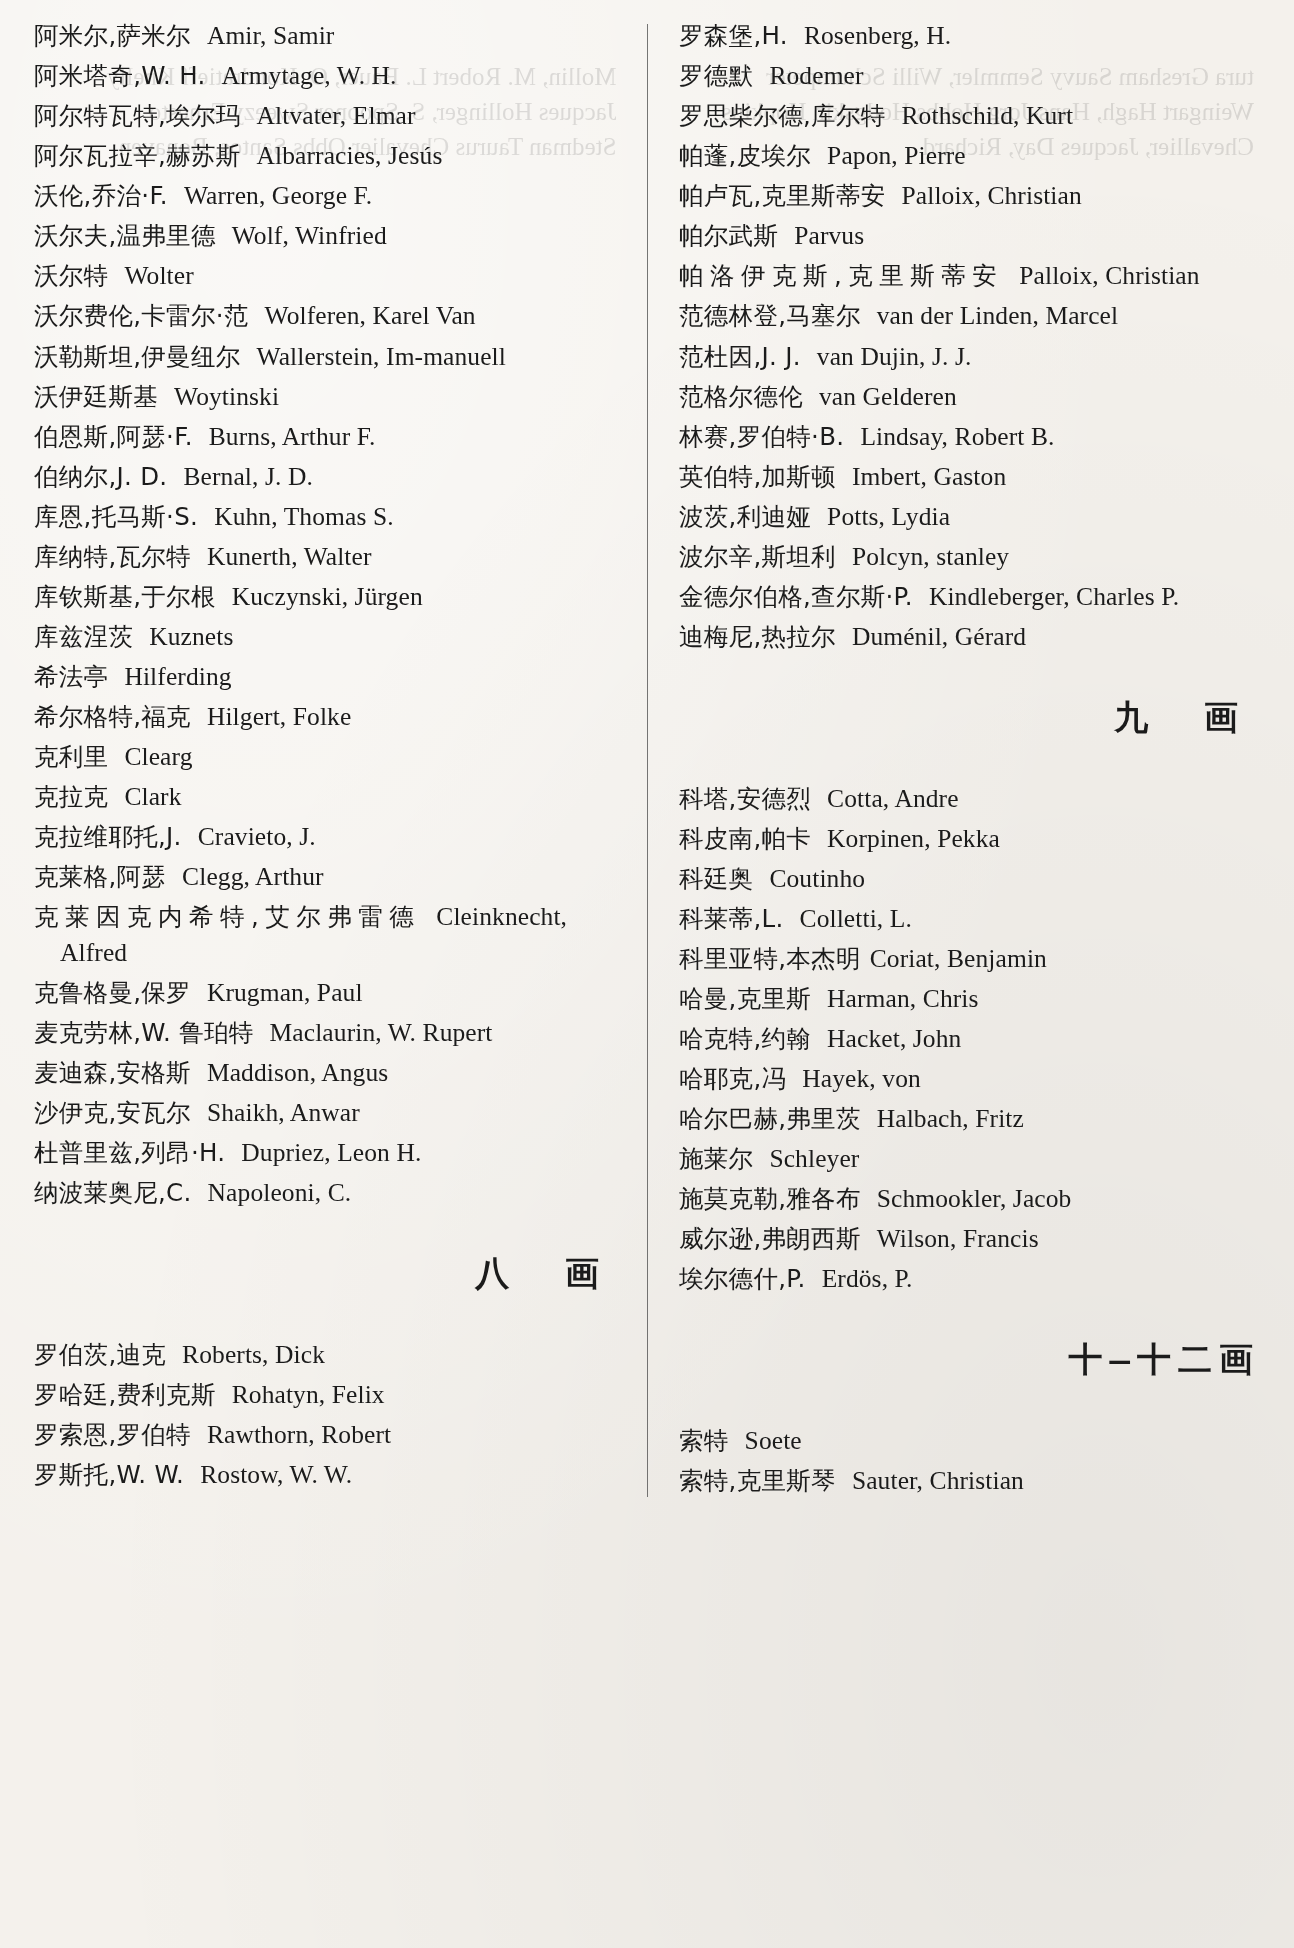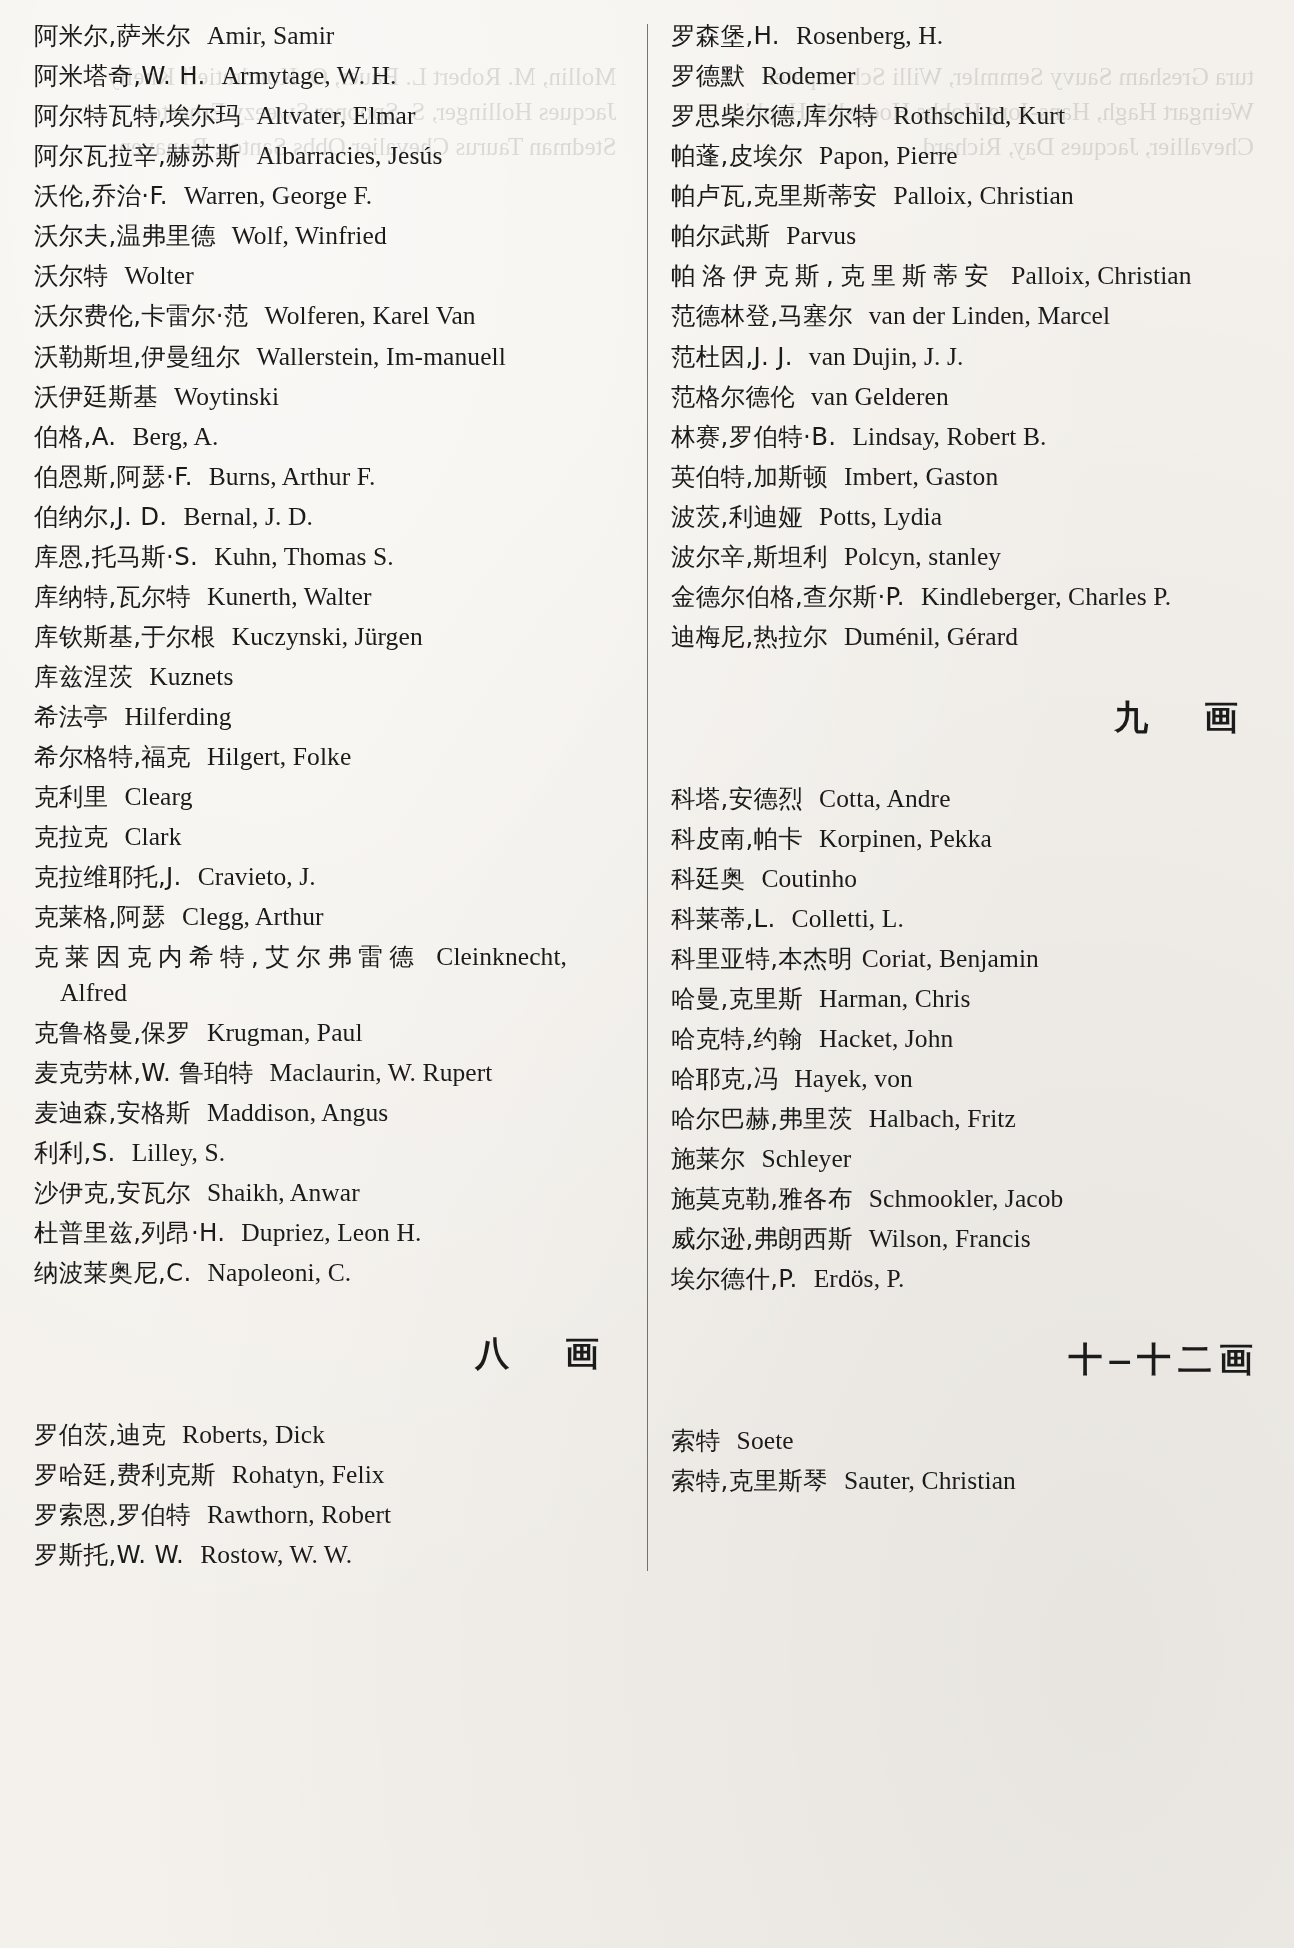--- a/index.html
+++ b/index.html
@@ -32,21 +32,21 @@
   }
   .col {
     width: 50%;
     box-sizing: border-box;
     position: relative;
   }
   .col-left {
     padding-right: 26px;
   }
   .col-right {
-    padding-left: 24px;
+    padding-left: 32px;
   }
   .divider {
     position: absolute;
     top: 6px;
     bottom: 6px;
     left: 50%;
     width: 1px;
     background: #4a4a4a;
     opacity: 0.75;
   }
@@ -155,23 +155,20 @@
         <div class="entry">
           <span class="hang cn">沃尔费伦,卡雷尔·范</span><span class="gap"></span><span>Wolferen, Karel Van</span>
         </div>
         <div class="entry">
           <span class="hang cn">沃勒斯坦,伊曼纽尔</span><span class="gap"></span><span>Wallerstein, Im-manuell</span>
         </div>
         <div class="entry">
           <span class="hang cn">沃伊廷斯基</span><span class="gap"></span><span>Woytinski</span>
         </div>
         <div class="entry">
-          <span class="hang cn">伯格,A.</span><span class="gap"></span><span>Berg, A.</span>
-        </div>
-        <div class="entry">
           <span class="hang cn">伯恩斯,阿瑟·F.</span><span class="gap"></span><span>Burns, Arthur F.</span>
         </div>
         <div class="entry">
           <span class="hang cn">伯纳尔,J. D.</span><span class="gap"></span><span>Bernal, J. D.</span>
         </div>
         <div class="entry">
           <span class="hang cn">库恩,托马斯·S.</span><span class="gap"></span><span>Kuhn, Thomas S.</span>
         </div>
         <div class="entry">
           <span class="hang cn">库纳特,瓦尔特</span><span class="gap"></span><span>Kunerth, Walter</span>
@@ -204,23 +201,20 @@
           <span class="hang cn wide-cn">克莱因克内希特,艾尔弗雷德</span><span class="gap"></span><span>Cleinknecht, Alfred</span>
         </div>
         <div class="entry">
           <span class="hang cn">克鲁格曼,保罗</span><span class="gap"></span><span>Krugman, Paul</span>
         </div>
         <div class="entry">
           <span class="hang cn">麦克劳林,W. 鲁珀特</span><span class="gap"></span><span>Maclaurin, W. Rupert</span>
         </div>
         <div class="entry">
           <span class="hang cn">麦迪森,安格斯</span><span class="gap"></span><span>Maddison, Angus</span>
-        </div>
-        <div class="entry">
-          <span class="hang cn">利利,S.</span><span class="gap"></span><span>Lilley, S.</span>
         </div>
         <div class="entry">
           <span class="hang cn">沙伊克,安瓦尔</span><span class="gap"></span><span>Shaikh, Anwar</span>
         </div>
         <div class="entry">
           <span class="hang cn">杜普里兹,列昂·H.</span><span class="gap"></span><span>Dupriez, Leon H.</span>
         </div>
         <div class="entry">
           <span class="hang cn">纳波莱奥尼,C.</span><span class="gap"></span><span>Napoleoni, C.</span>
         </div>

